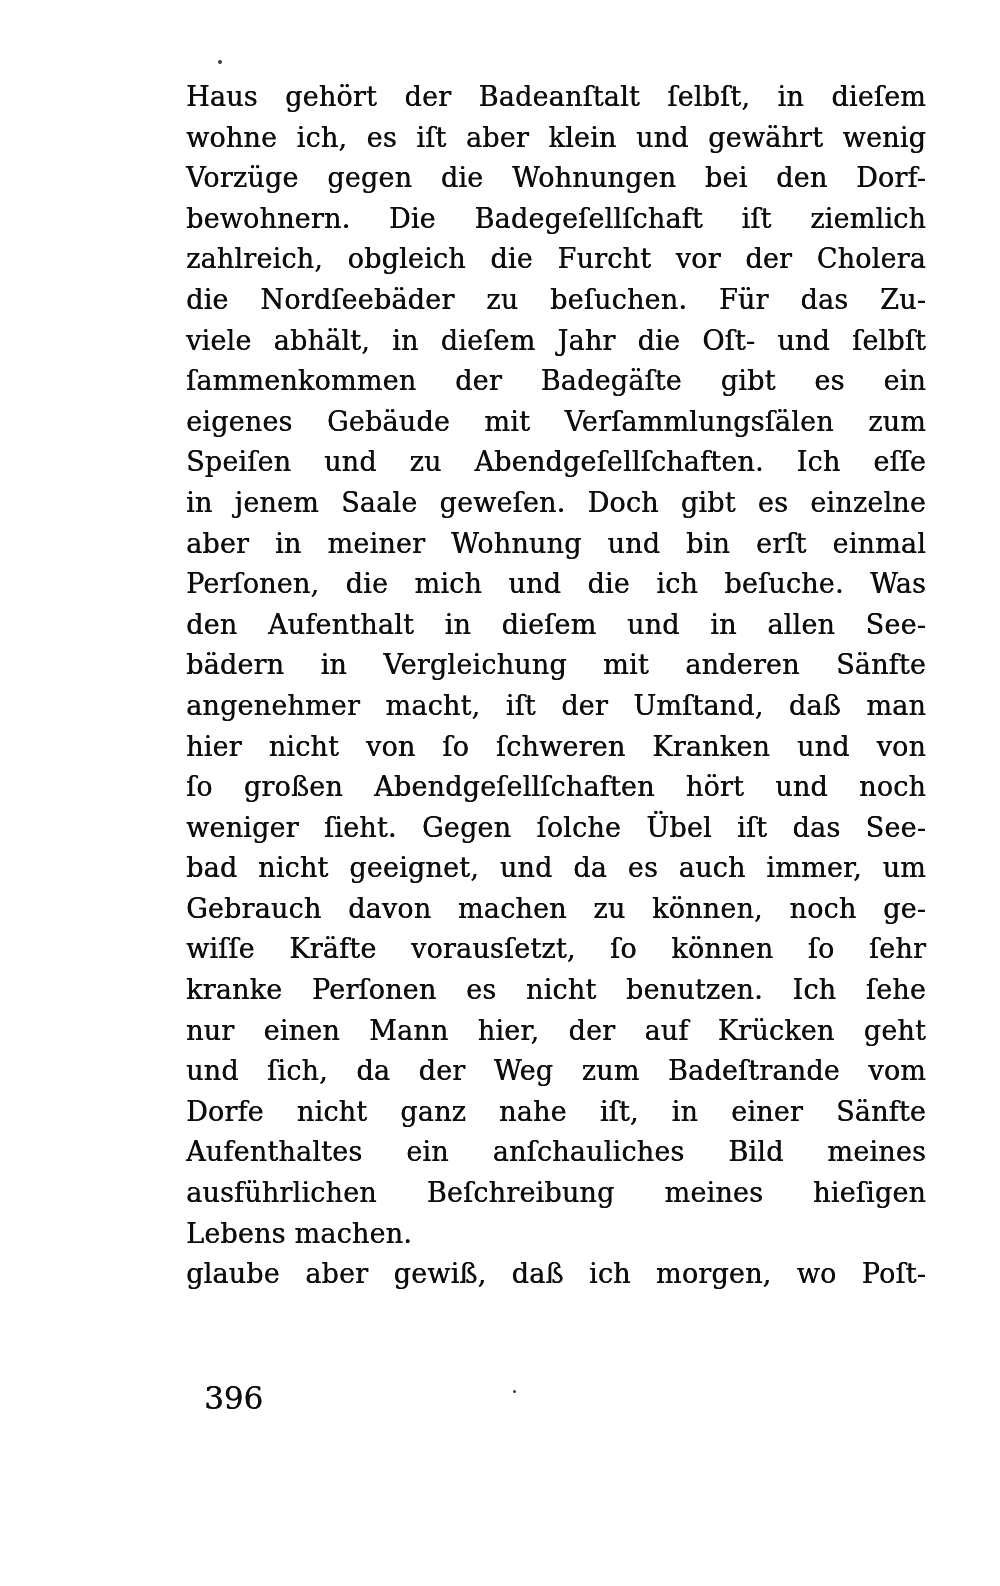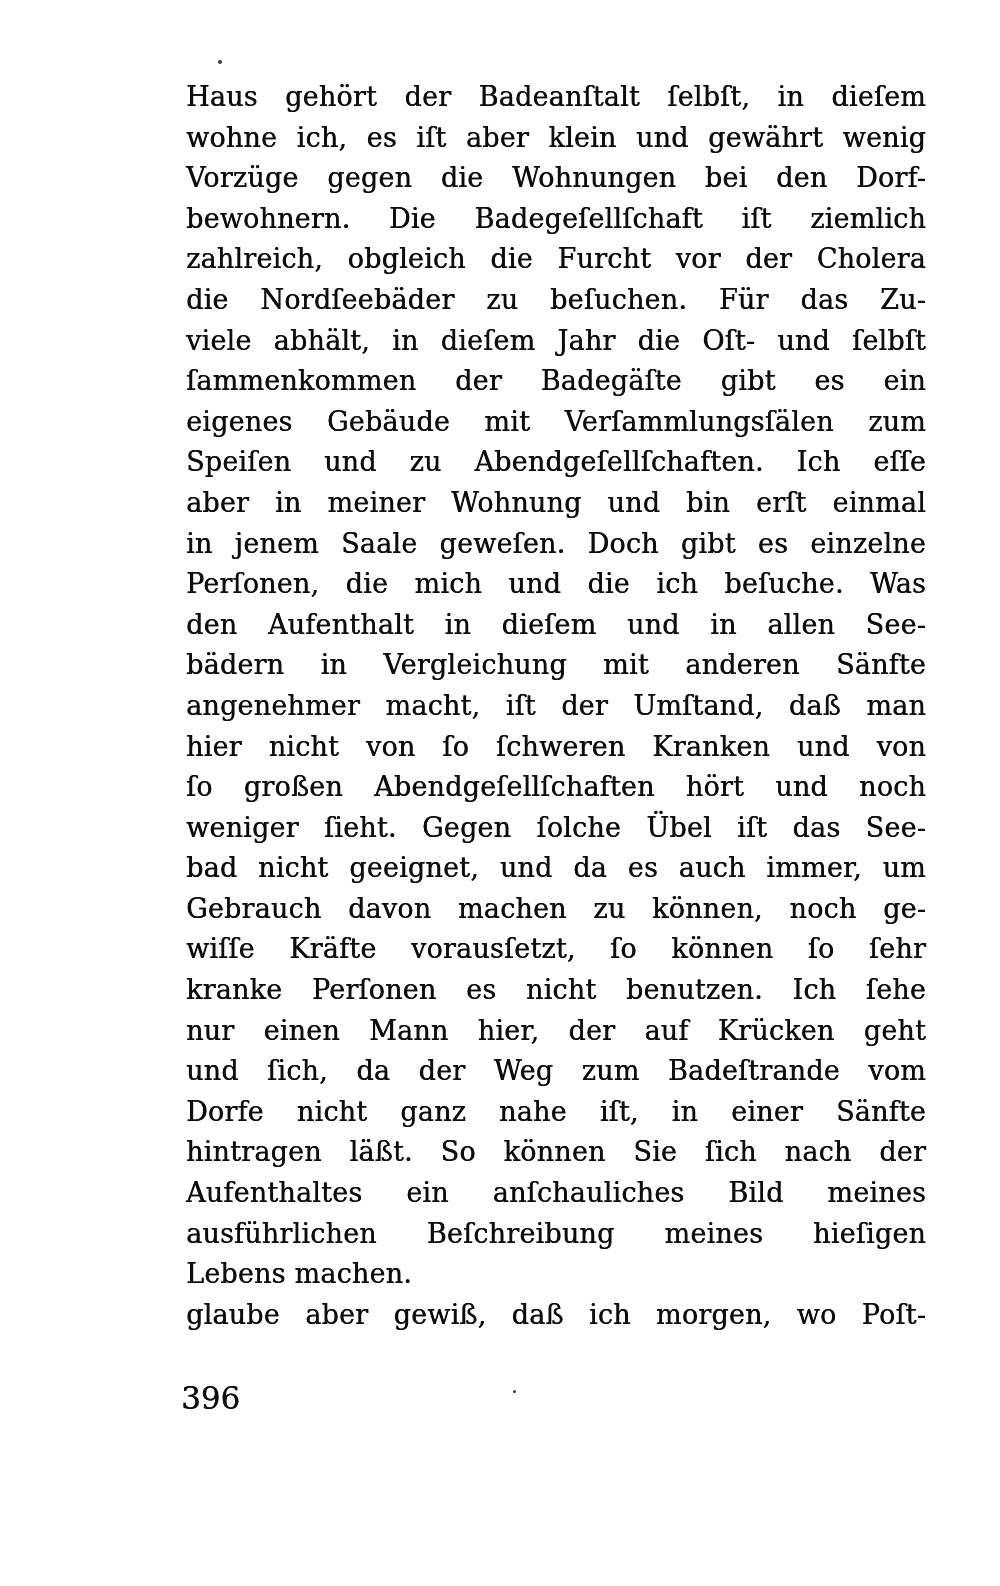--- a/index.html
+++ b/index.html
@@ -30,21 +30,21 @@
     text-align: justify;
     text-align-last: justify;
     height: 40.6px;
     white-space: nowrap;
   }
   .line.flush {
     text-align-last: left;
   }
   .page-number {
     position: absolute;
-    left: 181px;
+    left: 204px;
     top: 1378px;
     font-size: 31px;
     line-height: 40px;
     text-shadow: 0.4px 0.2px 0 currentColor;
   }
   .speck {
     position: absolute;
     background: #3a3a3a;
     border-radius: 50%;
   }
@@ -70,37 +70,36 @@
       <div class="line">Haus gehört der Badeanſtalt ſelbſt, in dieſem</div>
       <div class="line">wohne ich, es iſt aber klein und gewährt wenig</div>
       <div class="line">Vorzüge gegen die Wohnungen bei den Dorf-</div>
       <div class="line">bewohnern.  Die Badegeſellſchaft iſt ziemlich</div>
       <div class="line">zahlreich, obgleich die Furcht vor der Cholera</div>
       <div class="line">die Nordſeebäder zu beſuchen.  Für das Zu-</div>
       <div class="line">viele abhält, in dieſem Jahr die Oſt- und ſelbſt</div>
       <div class="line">ſammenkommen der Badegäſte gibt es ein</div>
       <div class="line">eigenes Gebäude mit Verſammlungsſälen zum</div>
       <div class="line">Speiſen und zu Abendgeſellſchaften.  Ich eſſe</div>
+      <div class="line">in jenem Saale geweſen.  Doch gibt es einzelne</div>
       <div class="line">aber in meiner Wohnung und bin erſt einmal</div>
-      <div class="line">in jenem Saale geweſen.  Doch gibt es einzelne</div>
       <div class="line">Perſonen, die mich und die ich beſuche.  Was</div>
       <div class="line">den Aufenthalt in dieſem und in allen See-</div>
       <div class="line">bädern in Vergleichung mit anderen Sänfte</div>
       <div class="line">angenehmer macht, iſt der Umſtand, daß man</div>
       <div class="line">hier nicht von ſo ſchweren Kranken und von</div>
       <div class="line">ſo großen Abendgeſellſchaften hört und noch</div>
       <div class="line">weniger ſieht.  Gegen ſolche Übel iſt das See-</div>
       <div class="line">bad nicht geeignet, und da es auch immer, um</div>
       <div class="line">Gebrauch davon machen zu können, noch ge-</div>
       <div class="line">wiſſe Kräfte vorausſetzt, ſo können ſo ſehr</div>
       <div class="line">kranke Perſonen es nicht benutzen.  Ich ſehe</div>
       <div class="line">nur einen Mann hier, der auf Krücken geht</div>
       <div class="line">und ſich, da der Weg zum Badeſtrande vom</div>
       <div class="line">Dorfe nicht ganz nahe iſt, in einer Sänfte</div>
-      <div class="line">hintragen läßt.  So können Sie ſich nach der</div>
       <div class="line">Aufenthaltes ein anſchauliches Bild meines</div>
       <div class="line">ausführlichen Beſchreibung meines hieſigen</div>
       <div class="line flush">Lebens machen.</div>
       <div class="line">glaube aber gewiß, daß ich morgen, wo Poſt-</div>
     </div>
   <div class="page-number">396</div>
   <span class="speck bottom"></span>
 </div>
 
 </body></html>

